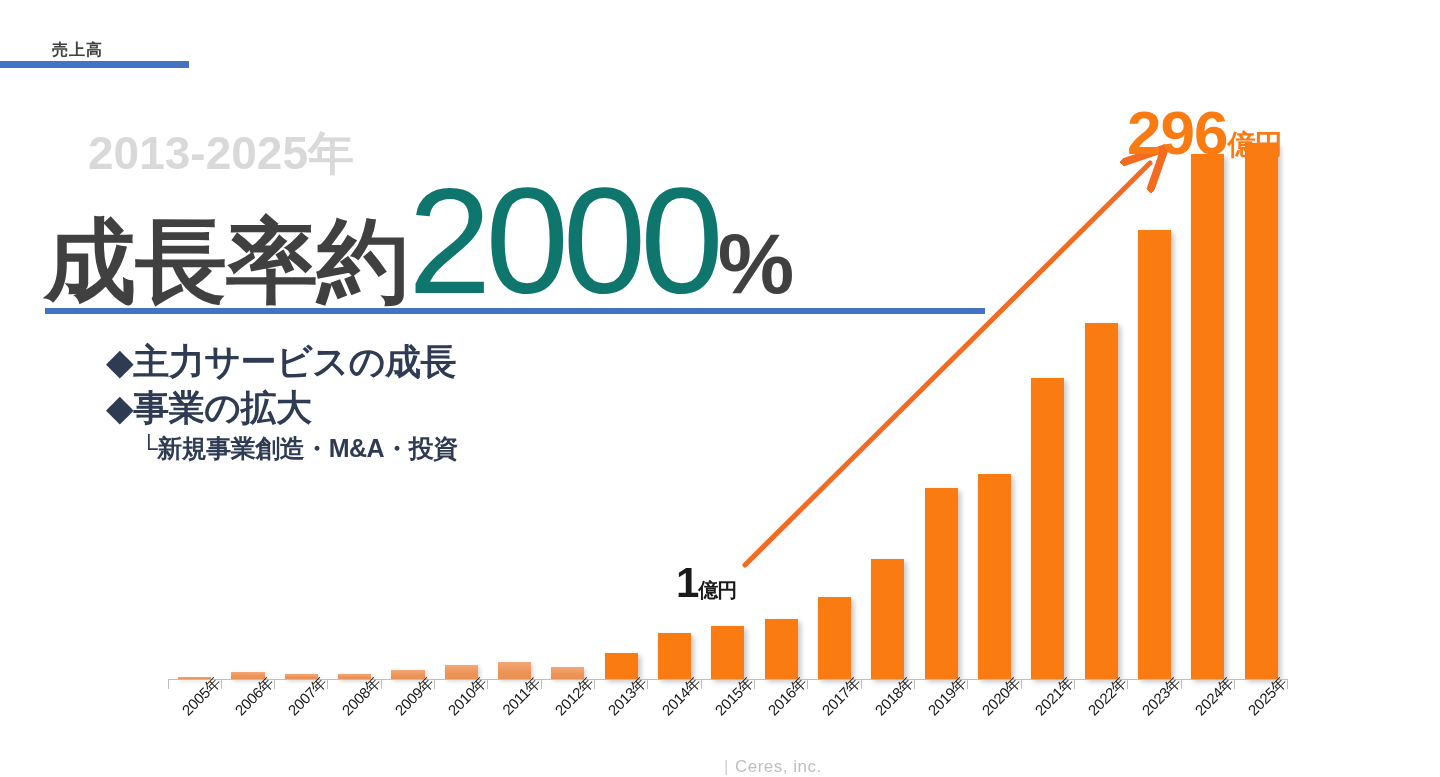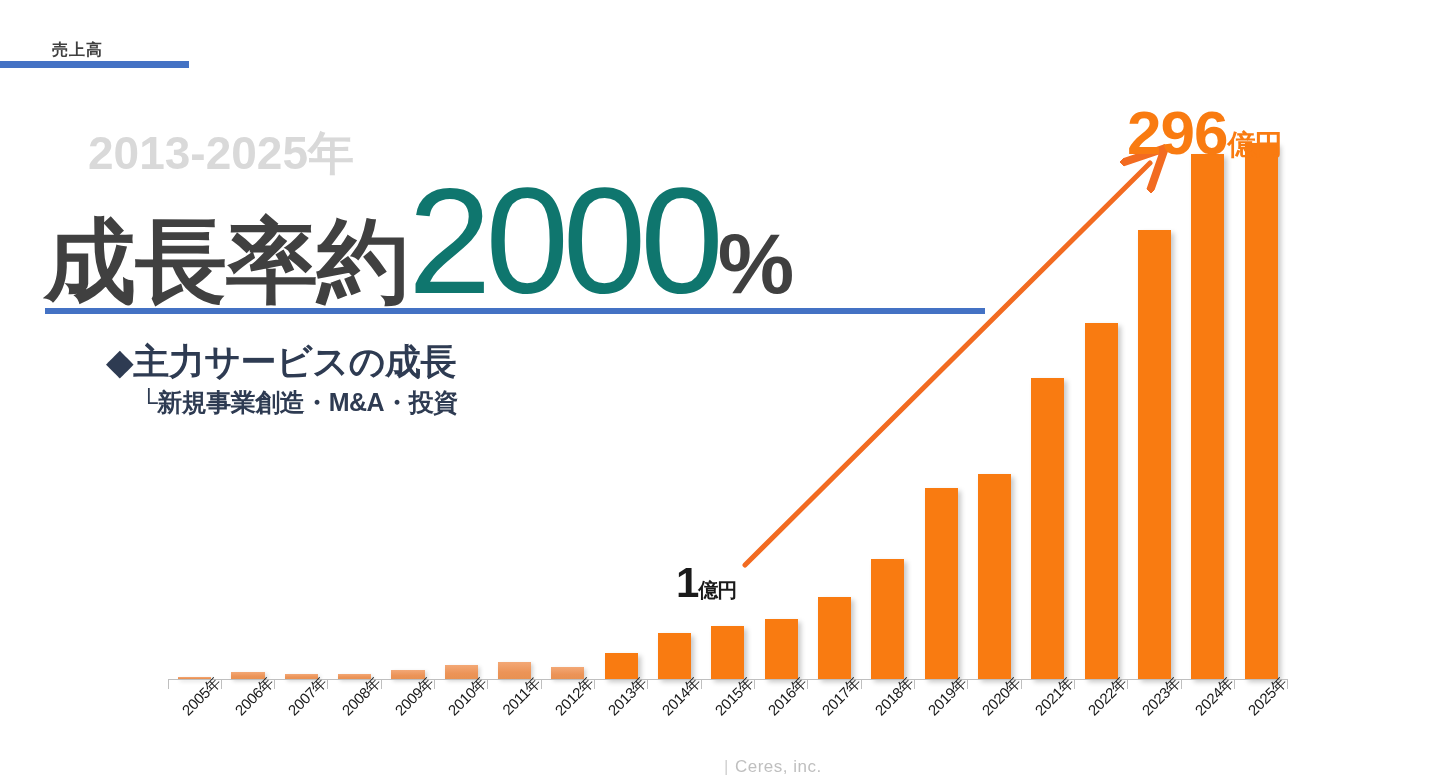--- a/index.html
+++ b/index.html
@@ -294,20 +294,21 @@
   <div class="headline-wrap">
     <div class="headline-years">2013-2025年</div>
     <div class="headline-main">
       <span class="headline-jp">成長率約</span><span class="headline-num">2000</span><span class="headline-pct">%</span>
     </div>
   </div>
   <div class="headline-rule"></div>
 
   <div class="factors">
     <div class="factor-line">◆主力サービスの成長</div>
+    <div class="factor-line">◆事業の拡大</div>
     <div class="factor-sub">└新規事業創造・M&amp;A・投資</div>
   </div>
 
   <div class="callout-end">
     <span class="v">296</span><span class="u">億円</span>
   </div>
   <div class="callout-start">
     <span class="v">1</span><span class="u">億円</span>
   </div>
 

